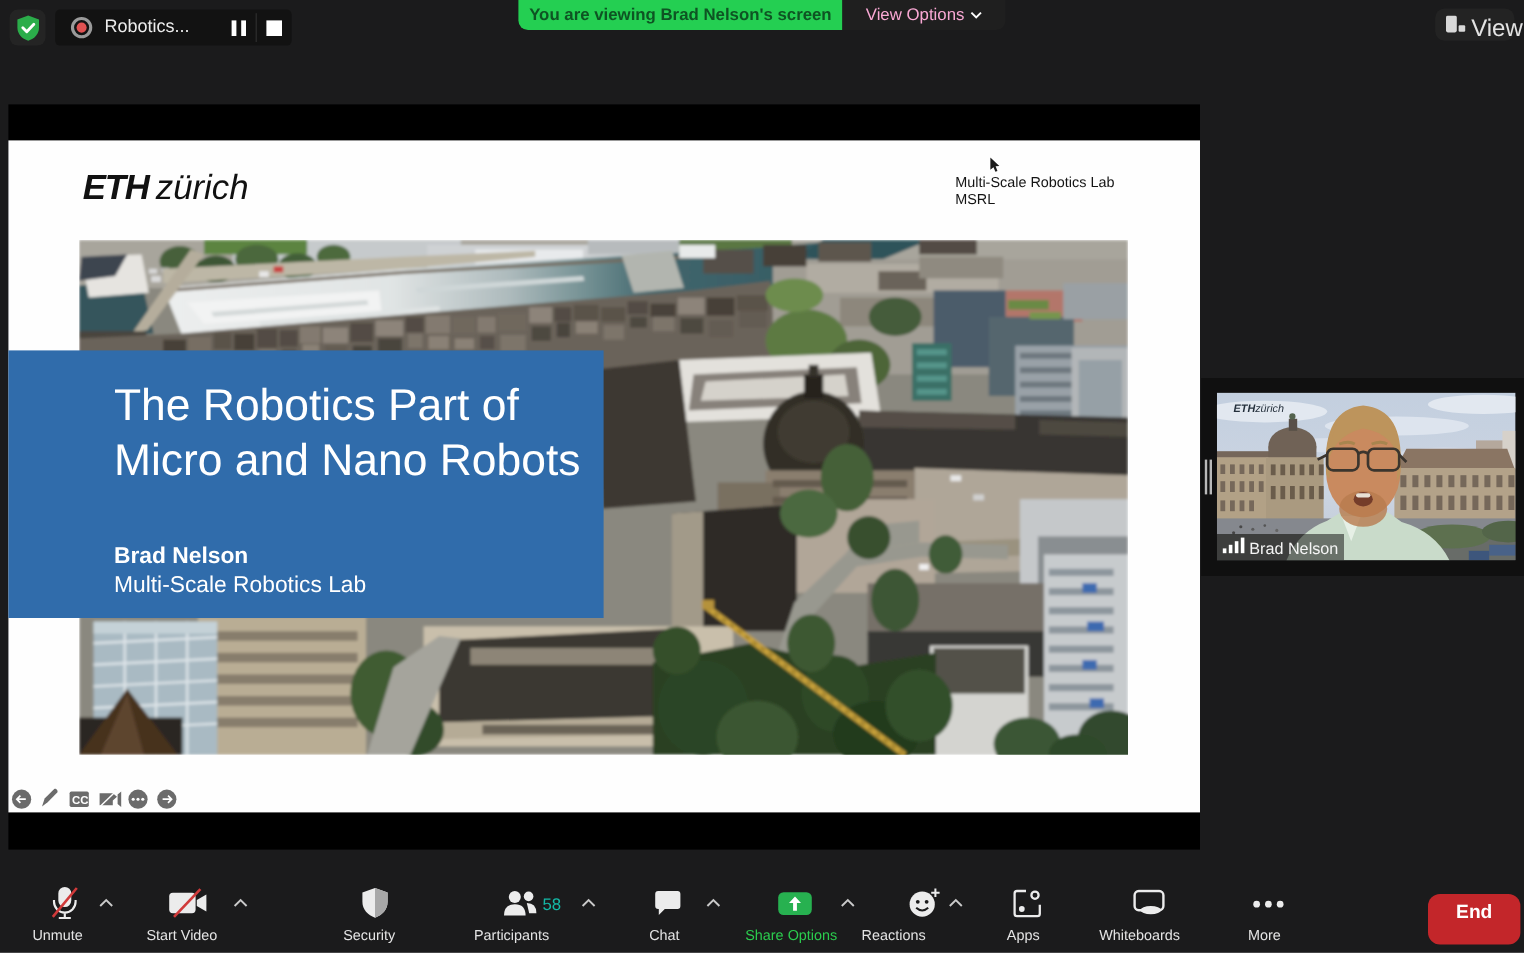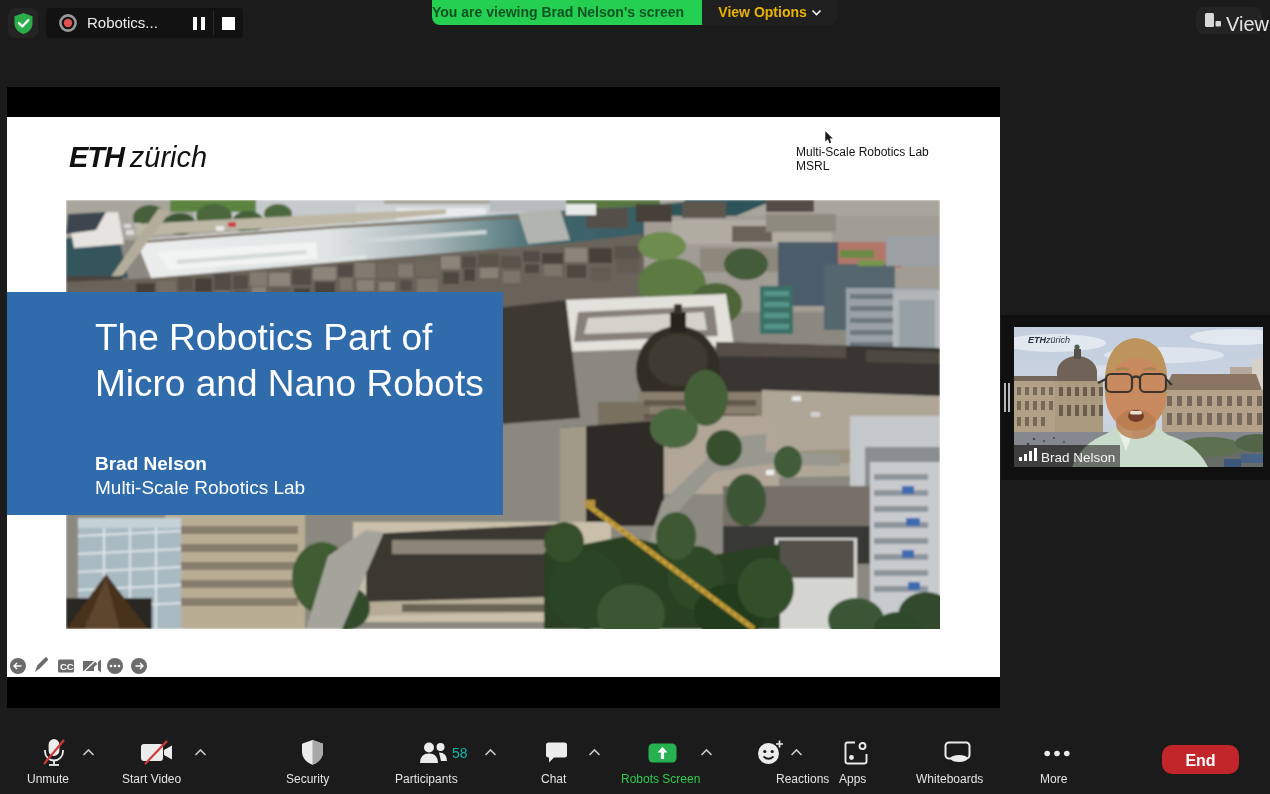--- a/index.html
+++ b/index.html
@@ -19,22 +19,22 @@
 <svg class="abs" style="left:58px;top:13px;" width="20" height="20" viewBox="0 0 20 20">
   <circle cx="10" cy="10" r="7.6" fill="none" stroke="#9a9a9a" stroke-width="2.6"></circle>
   <circle cx="10" cy="10" r="4.2" fill="#e05252"></circle>
 </svg>
 <div class="abs" style="left:87px;top:14px;color:#ececec;font-size:15px;">Robotics...</div>
 <div class="abs" style="left:193px;top:17px;width:4px;height:13px;background:#fff;"></div>
 <div class="abs" style="left:201px;top:17px;width:4px;height:13px;background:#fff;"></div>
 <div class="abs" style="left:213px;top:11px;width:1px;height:24px;background:#2e2e2e;"></div>
 <div class="abs" style="left:222px;top:17px;width:13px;height:13px;background:#fff;"></div>
 
-<div class="abs" style="left:432px;top:0;width:270px;height:25px;background:#24cf52;border-radius:0 0 0 8px;text-align:left;line-height:25px;font-size:14px;font-weight:bold;color:#0e5423;">You are viewing Brad Nelson's screen</div>
-<div class="abs" style="left:702px;top:0;width:136px;height:25px;background:#1f1f1f;border-radius:0 0 8px 0;text-align:center;line-height:25px;font-size:14px;font-weight:bold;color:#eab308;">View Options <svg width="11" height="7" viewBox="0 0 11 7" style="vertical-align:1px;">
+<div class="abs" style="left:432px;top:0;width:270px;height:25px;background:#24cf52;border-radius:0 0 0 8px;text-align:center;line-height:25px;font-size:14px;font-weight:bold;color:#0e5423;">You are viewing Brad Nelson's screen</div>
+<div class="abs" style="left:702px;top:0;width:136px;height:25px;background:#1f1f1f;border-radius:0 0 8px 0;text-align:center;line-height:25px;font-size:14px;font-weight:normal;color:#f9a8d4;">View Options <svg width="11" height="7" viewBox="0 0 11 7" style="vertical-align:1px;">
       <path d="M1.5 1.5 L5.5 5.5 L9.5 1.5" stroke="#fdfdfd" stroke-width="1.6" fill="none"></path>
     </svg></div>
 
 <div class="abs" style="left:1196px;top:7px;width:66px;height:27px;background:#232323;border-radius:8px;"></div>
 <svg class="abs" style="left:1205px;top:13px;" width="17" height="15" viewBox="0 0 17 15">
   <rect x="0" y="0" width="9" height="14" rx="1.5" fill="#d8d8d8"></rect>
   <rect x="10.5" y="8" width="5.5" height="5.5" rx="1" fill="#d8d8d8"></rect>
 </svg>
 <div class="abs" style="left:1226px;top:13px;color:#e3e3e3;font-size:20px;">View</div>
 
@@ -529,33 +529,33 @@
   </svg>
 <div class="tlabel" style="left:541px;">Chat</div>
 
 <svg class="abs" style="left:648px;top:743px;" width="29" height="20" viewBox="0 0 29 20">
   <rect x="0.5" y="0.5" width="28" height="19" rx="4.5" fill="#27b150"></rect>
   <path d="M14.5 4 L19.5 9.5 L16.1 9.5 L16.1 16 L12.9 16 L12.9 9.5 L9.5 9.5 Z" fill="#fff"></path>
 </svg>
 <svg class="chev" style="left:700px;" width="13" height="9" viewBox="0 0 13 9">
     <path d="M1.5 7 L6.5 2 L11.5 7" stroke="#c9c9c9" stroke-width="1.6" fill="none"></path>
   </svg>
-<div class="tlabel" style="left:621px;color:#2bcc4e;">Robots Screen</div>
+<div class="tlabel" style="left:621px;color:#2bcc4e;">Share Options</div>
 
 <svg class="abs" style="left:756px;top:740px;" width="28" height="26" viewBox="0 0 28 26">
   <circle cx="12.5" cy="13.5" r="10.5" fill="#ececec"></circle>
   <circle cx="8.8" cy="11.5" r="1.6" fill="#1b1b1c"></circle>
   <circle cx="16.2" cy="11.5" r="1.6" fill="#1b1b1c"></circle>
   <path d="M7.5 16.5 Q12.5 21 17.5 16.5" stroke="#1b1b1c" stroke-width="1.7" fill="none"></path>
   <path d="M23.5 0.5 L23.5 7.5 M20 4 L27 4" stroke="#ececec" stroke-width="1.7"></path>
 </svg>
 <svg class="chev" style="left:790px;" width="13" height="9" viewBox="0 0 13 9">
     <path d="M1.5 7 L6.5 2 L11.5 7" stroke="#c9c9c9" stroke-width="1.6" fill="none"></path>
   </svg>
-<div class="tlabel" style="left:776px;">Reactions</div>
+<div class="tlabel" style="left:718px;">Reactions</div>
 
 <svg class="abs" style="left:843px;top:740px;" width="26" height="26" viewBox="0 0 26 26">
   <g fill="none" stroke="#ececec" stroke-width="1.9">
     <path d="M12 2.5 L4.5 2.5 Q2.5 2.5 2.5 4.5 L2.5 21.5 Q2.5 23.5 4.5 23.5 L21.5 23.5 Q23.5 23.5 23.5 21.5 L23.5 14"></path>
   </g>
   <circle cx="19.5" cy="6" r="3" fill="none" stroke="#ececec" stroke-width="1.9"></circle>
   <circle cx="8.5" cy="17.5" r="2.4" fill="#ececec"></circle>
 </svg>
 <div class="tlabel" style="left:839px;">Apps</div>
 
@@ -565,13 +565,13 @@
 </svg>
 <div class="tlabel" style="left:916px;">Whiteboards</div>
 
 <svg class="abs" style="left:1044px;top:750px;" width="26" height="7" viewBox="0 0 26 7">
   <circle cx="3.2" cy="3.5" r="2.8" fill="#ececec"></circle>
     <circle cx="13" cy="3.5" r="2.8" fill="#ececec"></circle>
     <circle cx="22.8" cy="3.5" r="2.8" fill="#ececec"></circle>
 </svg>
 <div class="tlabel" style="left:1040px;">More</div>
 
-<div class="abs" style="left:1162px;top:745px;width:77px;height:29px;background:#c3262a;border-radius:10px;text-align:center;line-height:31px;color:#fff;font-size:16px;font-weight:bold;">End</div>
+<div class="abs" style="left:1190px;top:745px;width:77px;height:42px;background:#c3262a;border-radius:10px;text-align:center;line-height:31px;color:#fff;font-size:16px;font-weight:bold;">End</div>
 
 </body></html>

